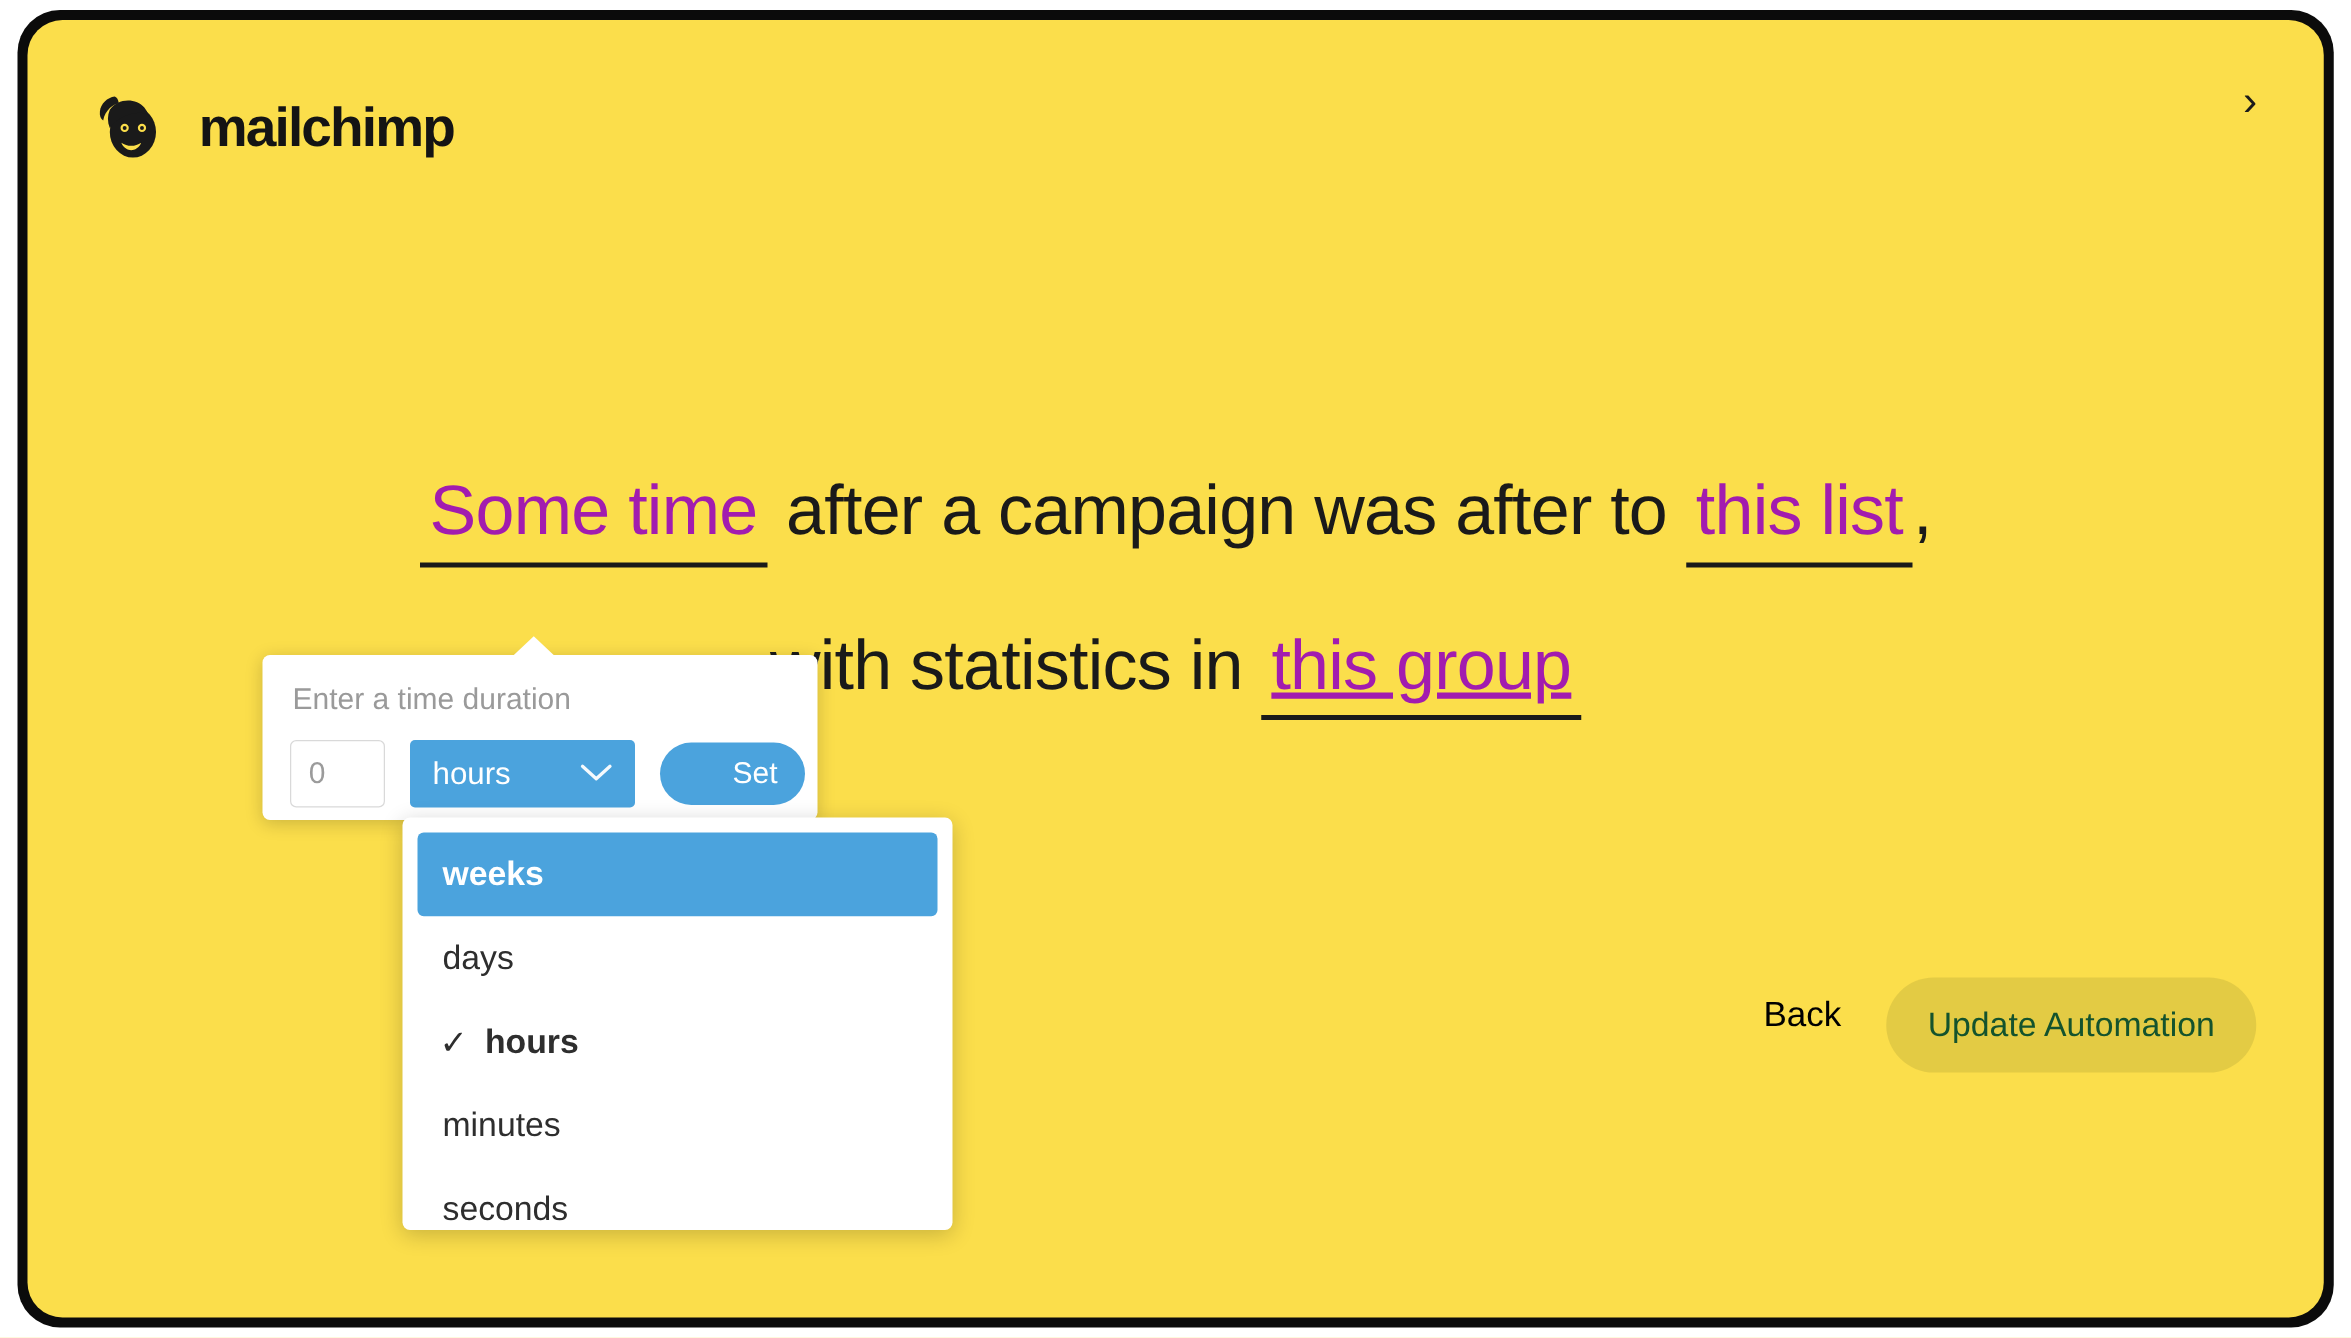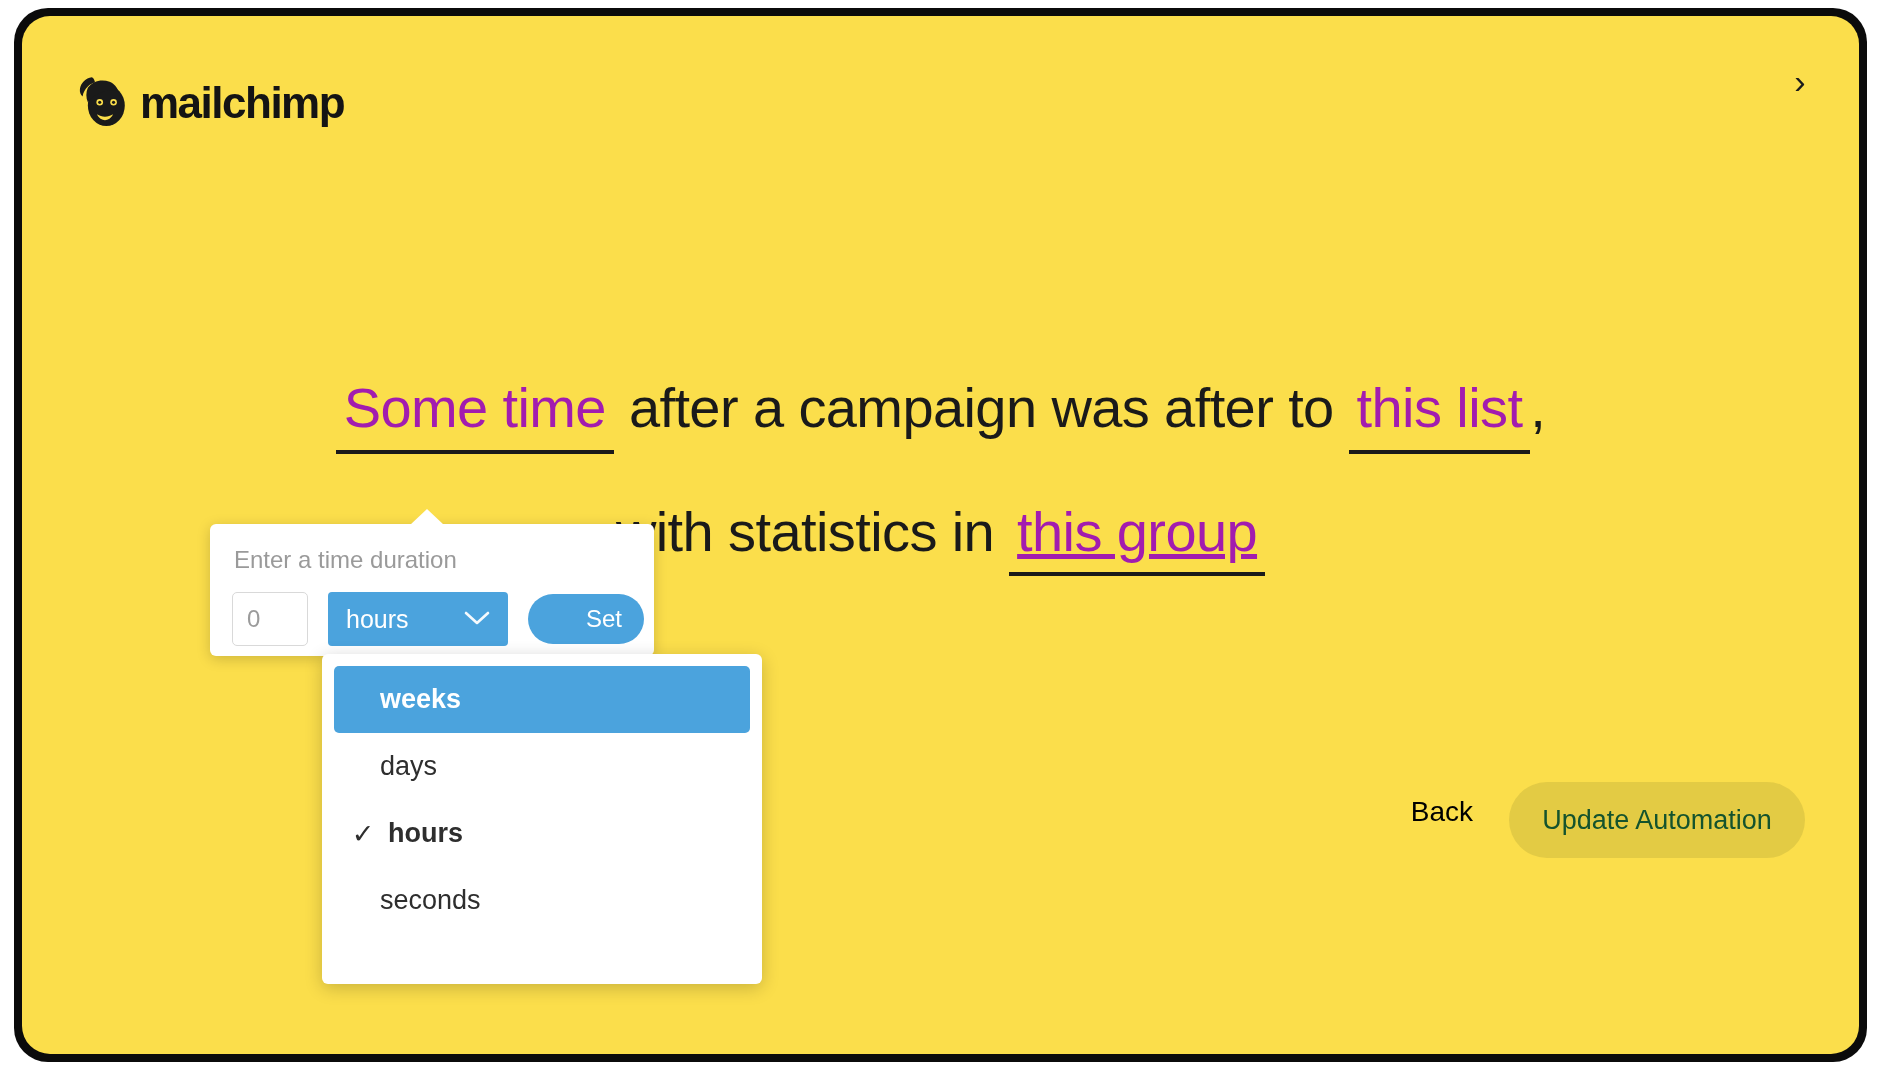--- a/index.html
+++ b/index.html
@@ -44,21 +44,21 @@
     box-sizing: border-box;
   }
 
   
   .logo-wrap {
     position: absolute;
     left: 50px;
     top: 52px;
     display: flex;
     align-items: center;
-    gap: 2px;
+    gap: 21px;
     text-align: center;
   }
   .logo-mark { width: 66px; height: 66px; display:block; }
   .logo-word {
     font-family: "Liberation Sans", sans-serif;
     font-weight: bold;
     font-size: 44px;
     letter-spacing: -1.5px;
     color: #141414;
     line-height: 1;
@@ -211,21 +211,21 @@
   }
   .opt {
     position: relative;
     height: 67px;
     margin: 0 12px;
     display: flex;
     align-items: center;
     font-size: 27px;
     color: #2e2e2e;
     border-radius: 5px;
-    padding-left: 46px;
+    padding-left: 20px;
     box-sizing: border-box;
     cursor: pointer;
     font-family: "Liberation Sans", sans-serif;
   }
   .opt.highlight { background: #4ba3dd; color: #ffffff; font-weight: bold; }
   .opt.checked { font-weight: bold; padding-left: 0; }
   .opt .tick {
     width: 30px;
     display: inline-block;
     text-align: center;
@@ -324,20 +324,23 @@
         <span>weeks</span>
       </div>
       <div class="opt">
         <span>days</span>
       </div>
       <div class="opt checked">
         <span class="tick">✓</span>
         <span>hours</span>
       </div>
       <div class="opt">
+        <span>minutes</span>
+      </div>
+      <div class="opt">
         <span>seconds</span>
       </div>
     </div>
 
     <span class="back-link">Back</span>
     <button class="update-btn">Update Automation</button>
 
   </div>
 </div>
 

